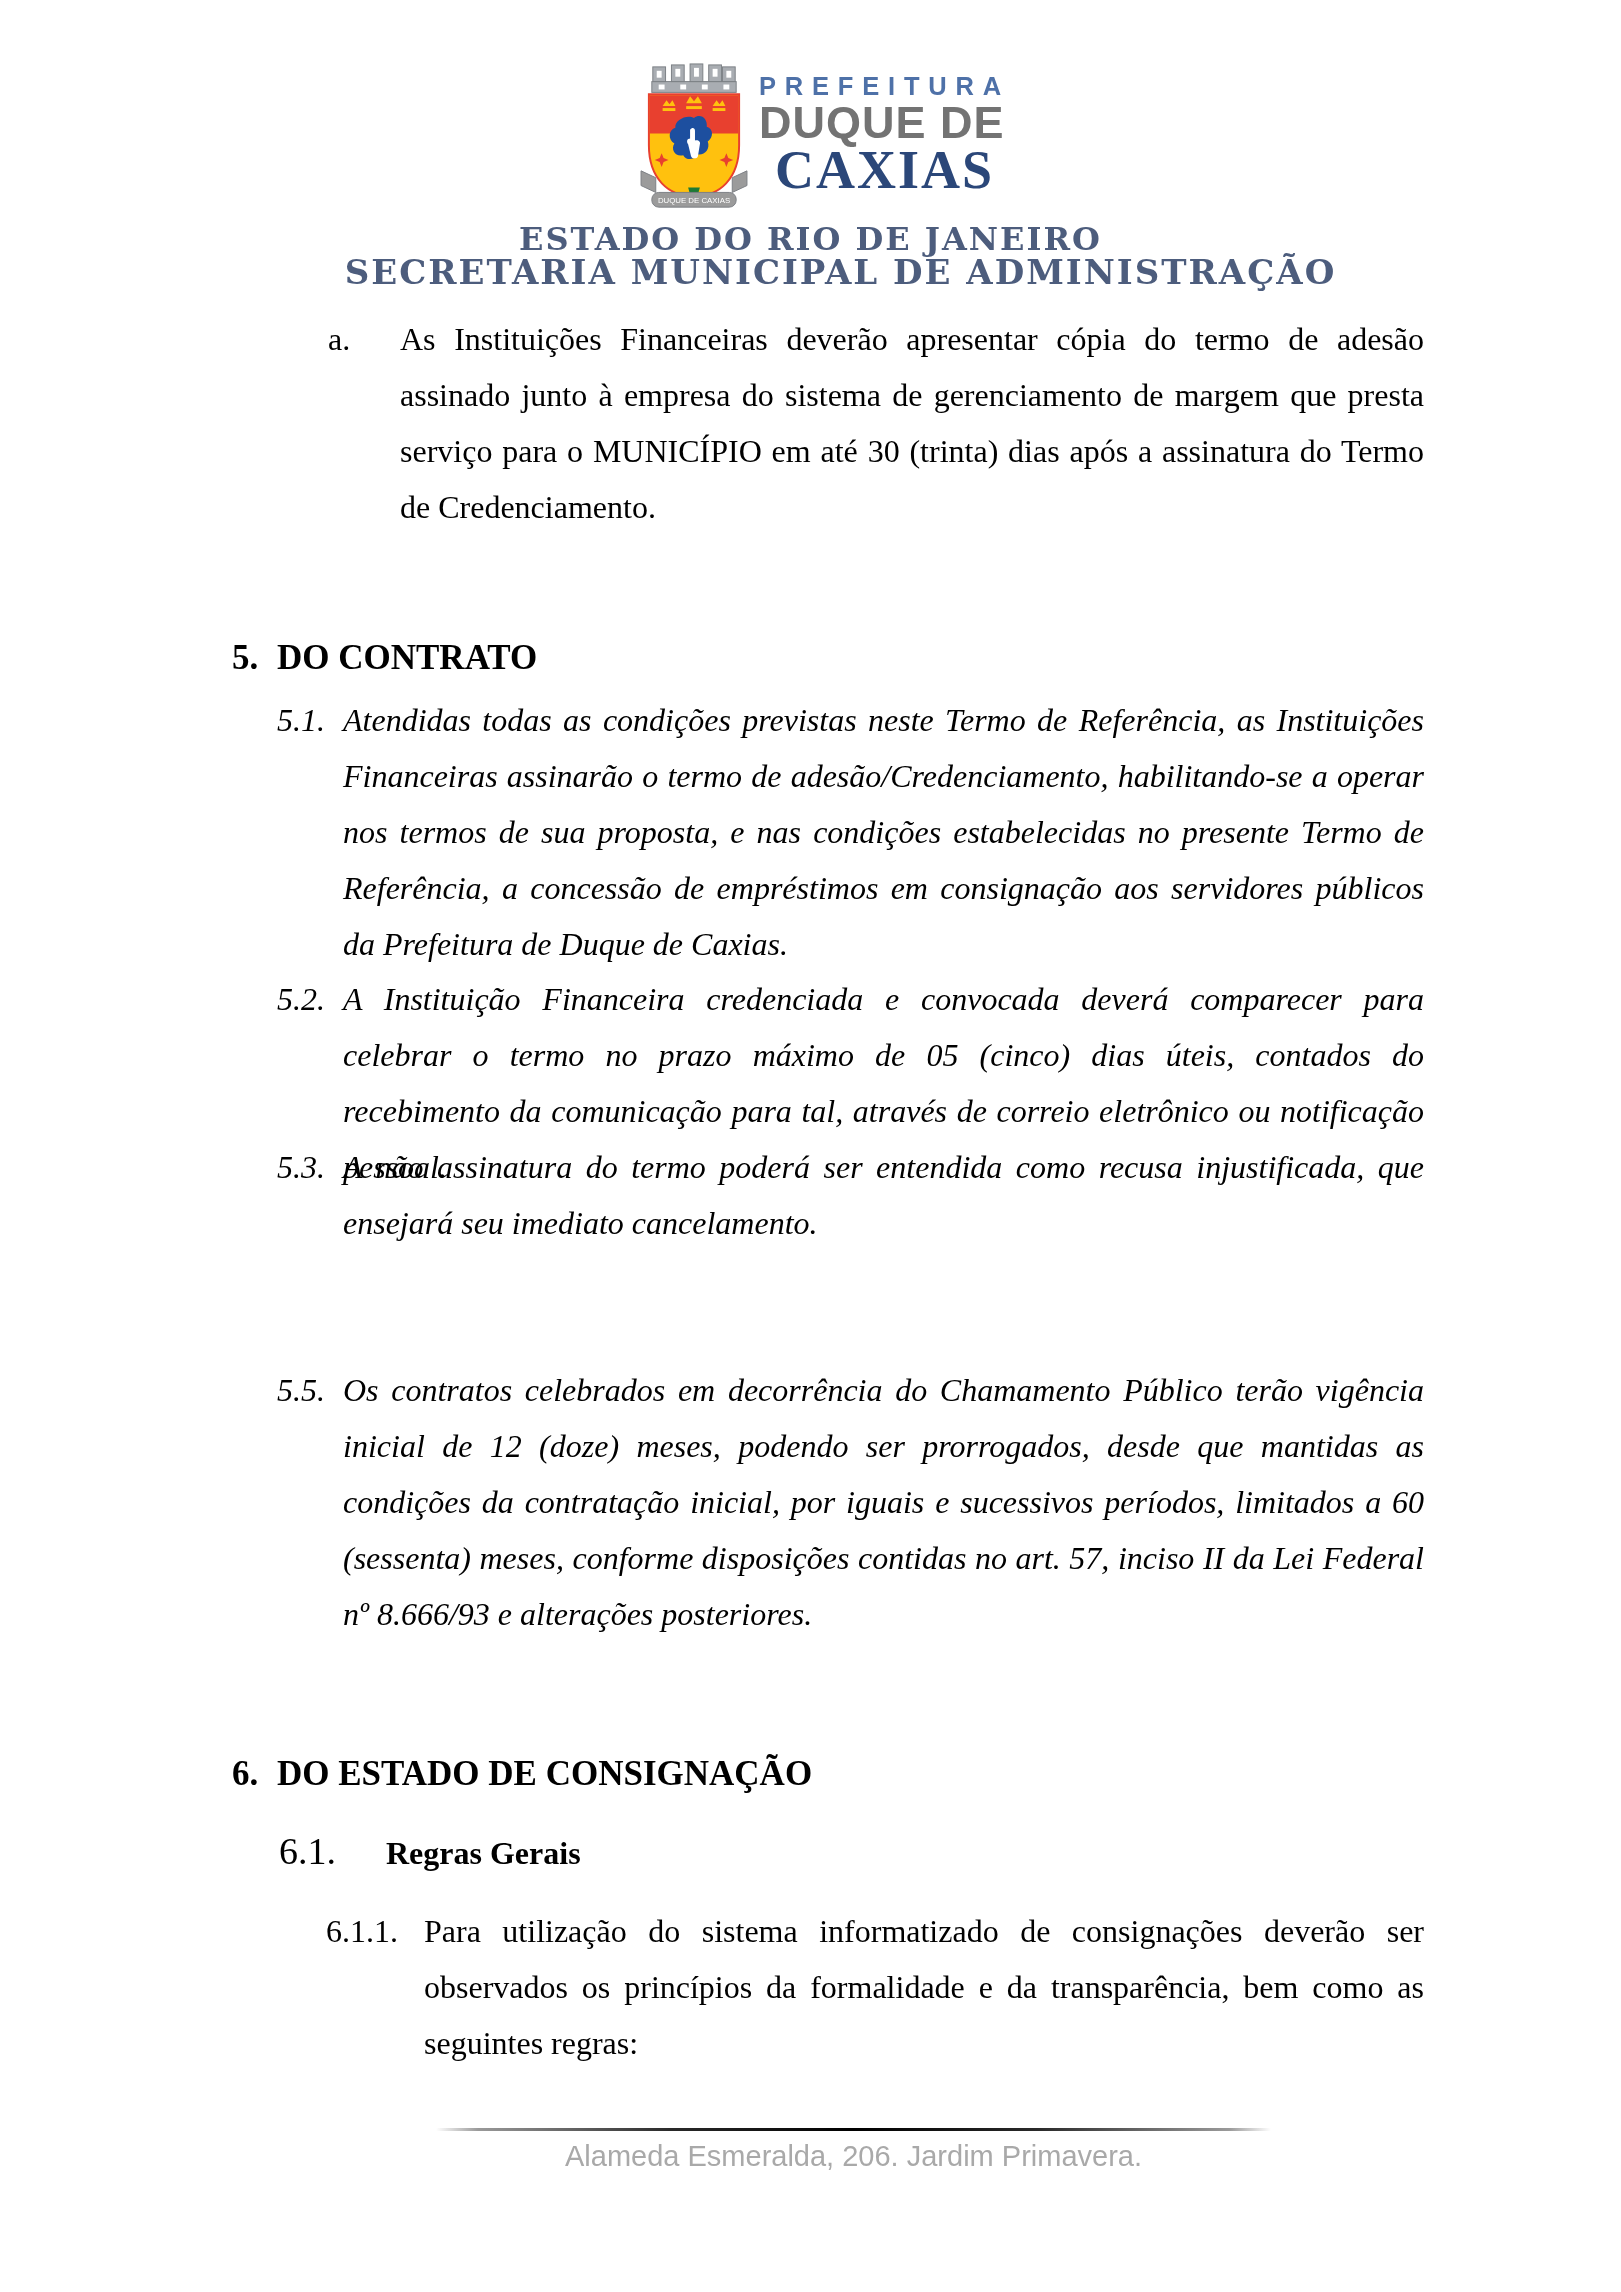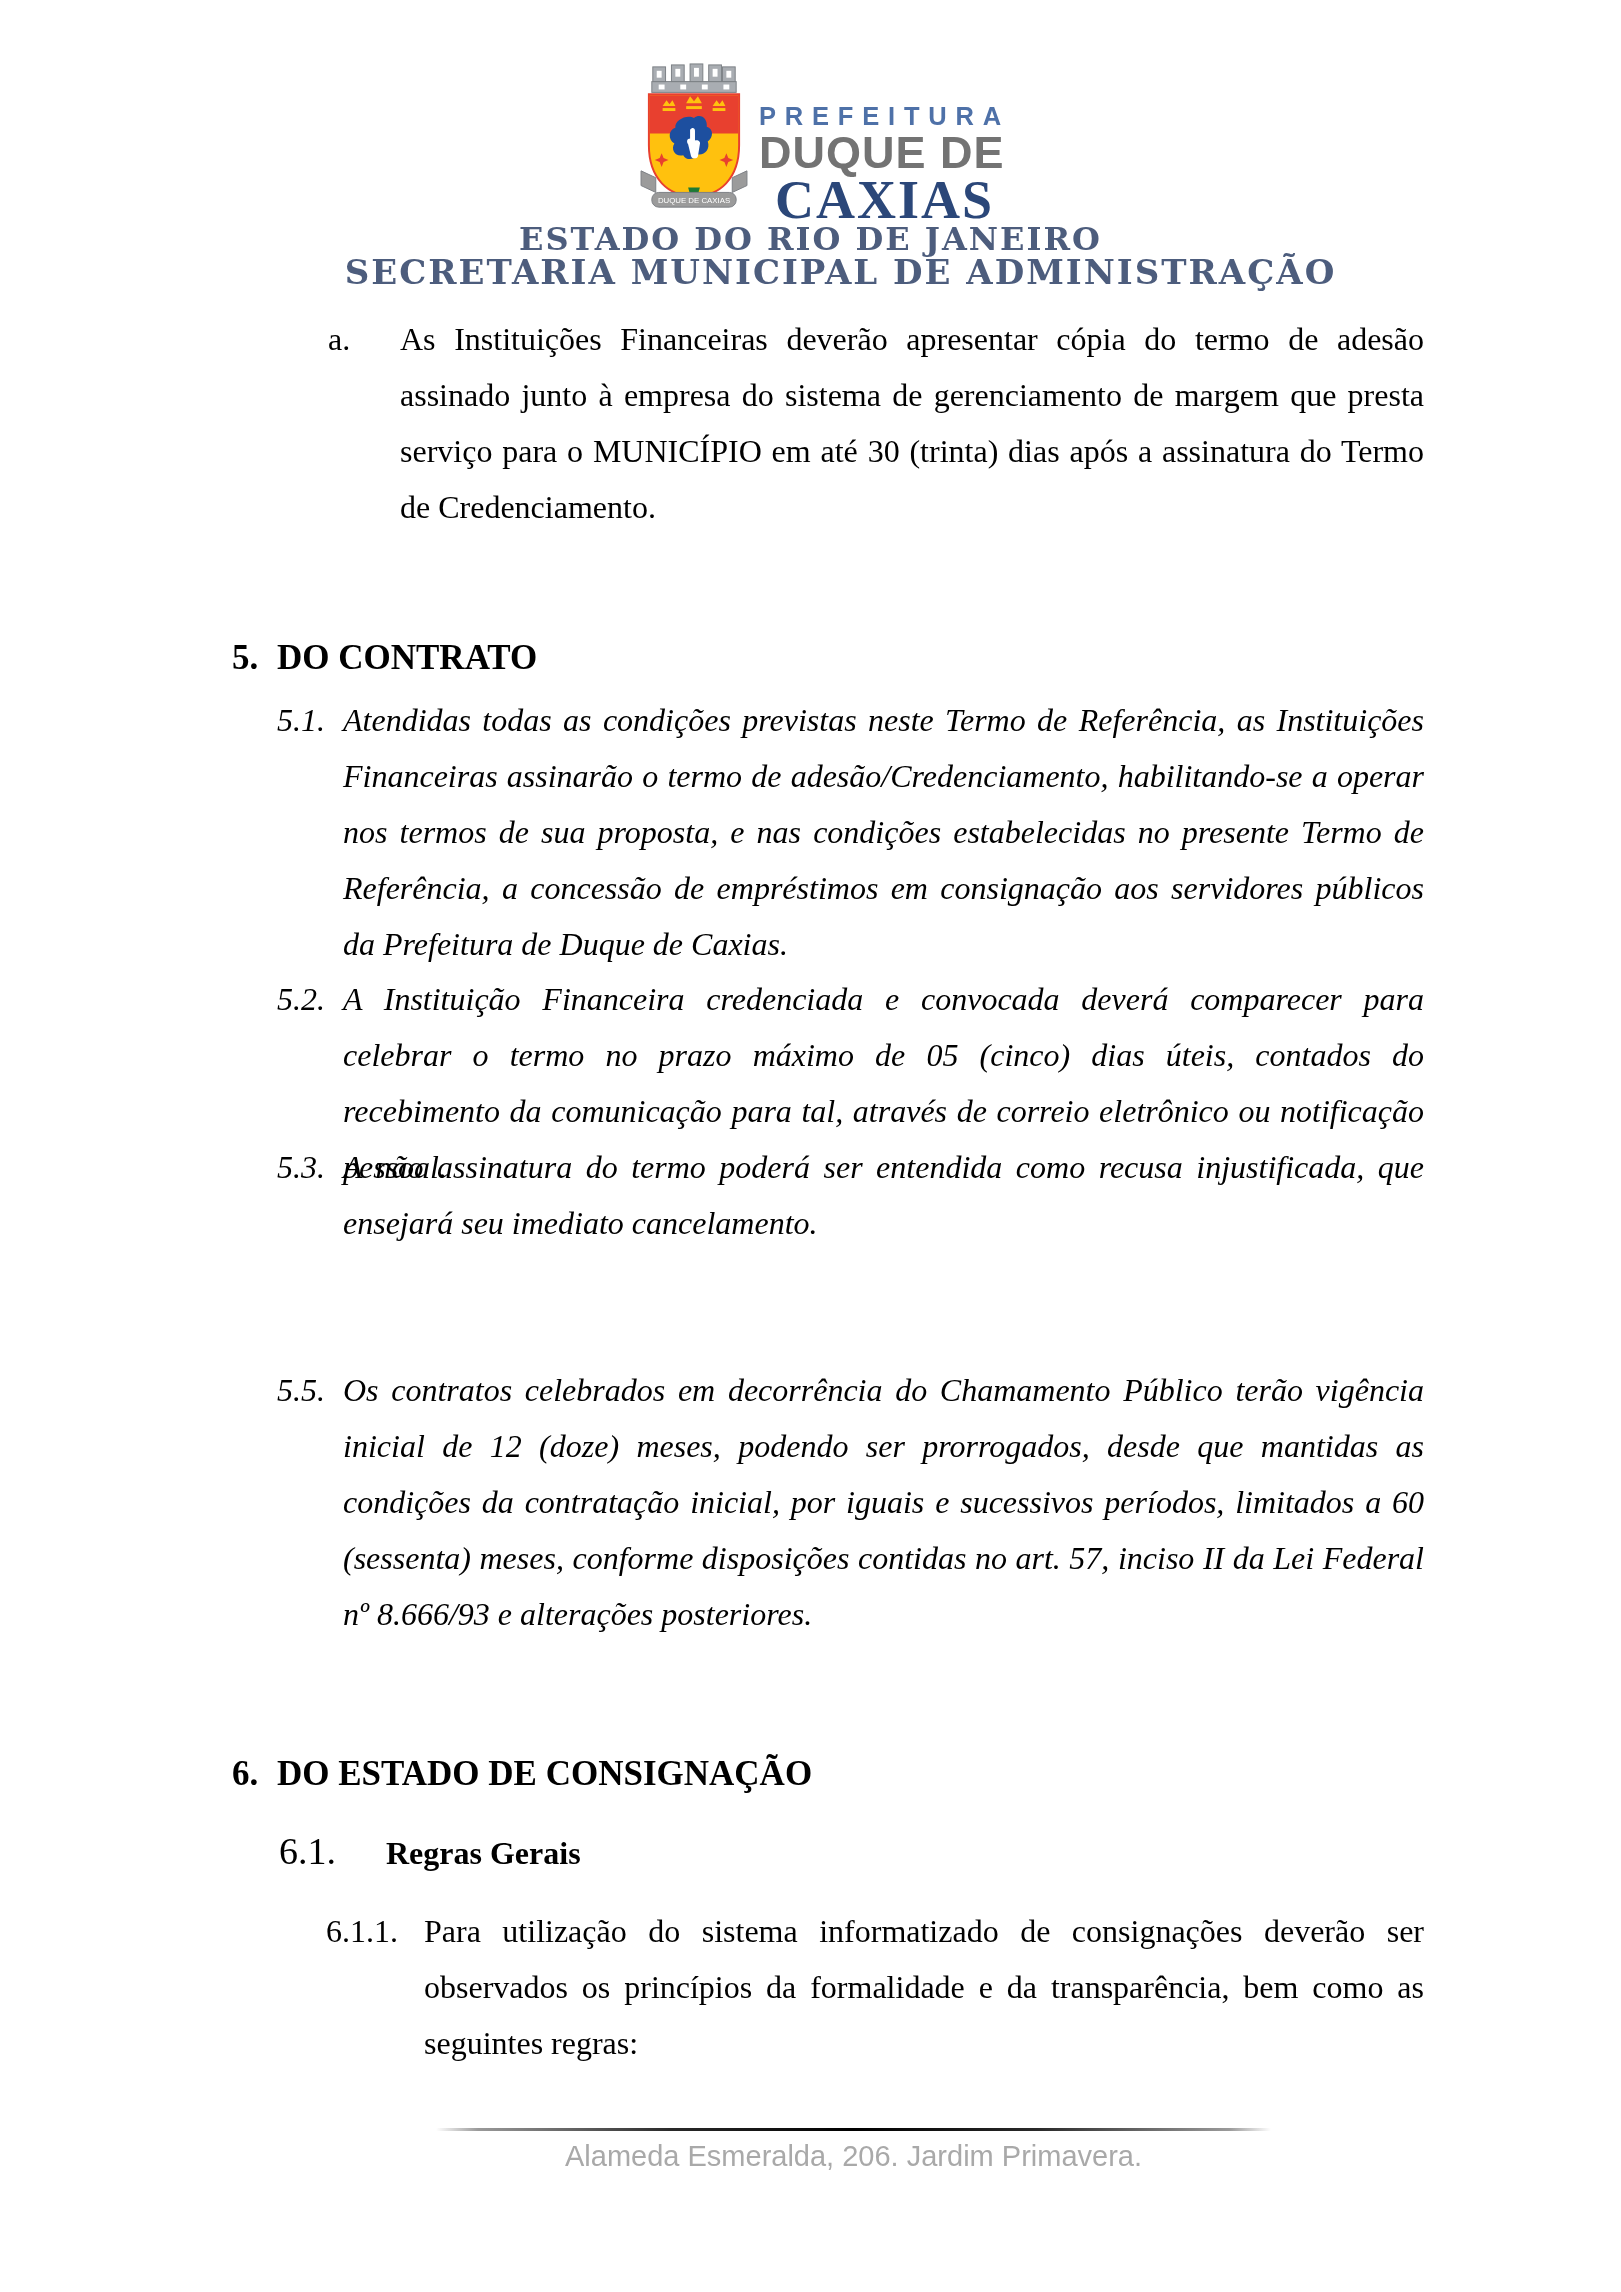--- a/index.html
+++ b/index.html
@@ -8,21 +8,21 @@
     width:1621px; height:2293px;
     margin:0 auto;
     background:#ffffff;
     font-family:"Liberation Serif", serif;
     color:#000;
     overflow:hidden;
   }
 
   
   .crest { position:absolute; top:61px; left:639px; }
-  .wordmark { position:absolute; top:102px; left:759px; }
+  .wordmark { position:absolute; top:72px; left:759px; }
   .wm-prefeitura {
     font-family:"Liberation Sans", sans-serif;
     font-size:25.5px; font-weight:600; letter-spacing:8.8px;
     color:#4e71a8; line-height:29px; white-space:nowrap;
   }
   .wm-duque {
     font-family:"Liberation Sans", sans-serif;
     font-size:45px; font-weight:bold; letter-spacing:1px;
     color:#737373; line-height:44px; white-space:nowrap;
   }

